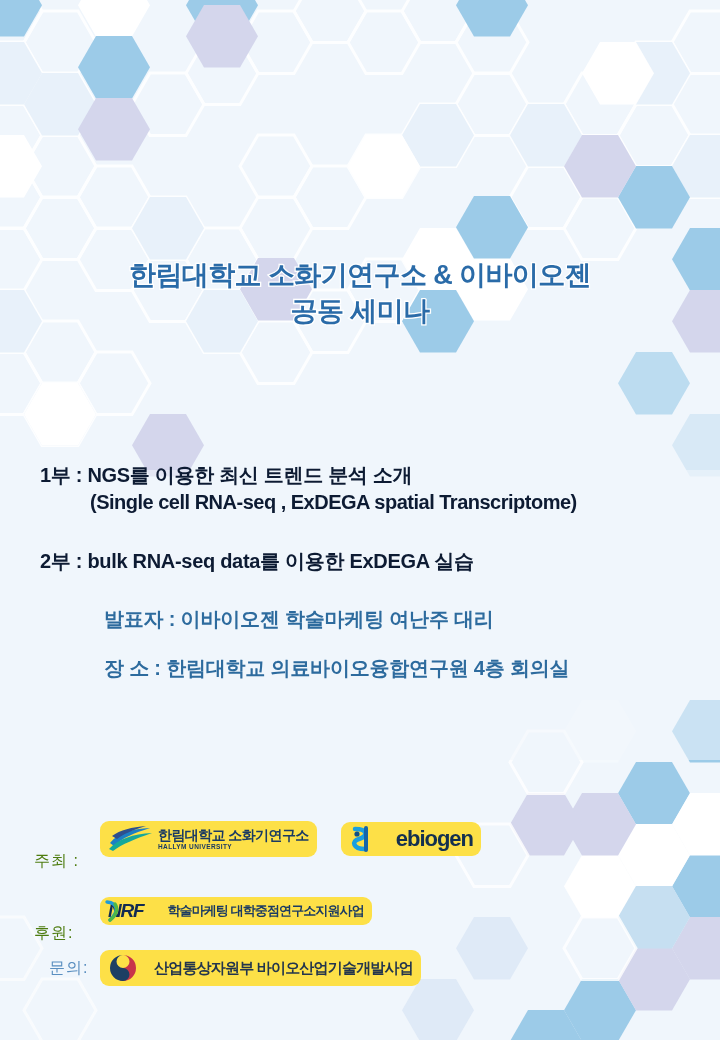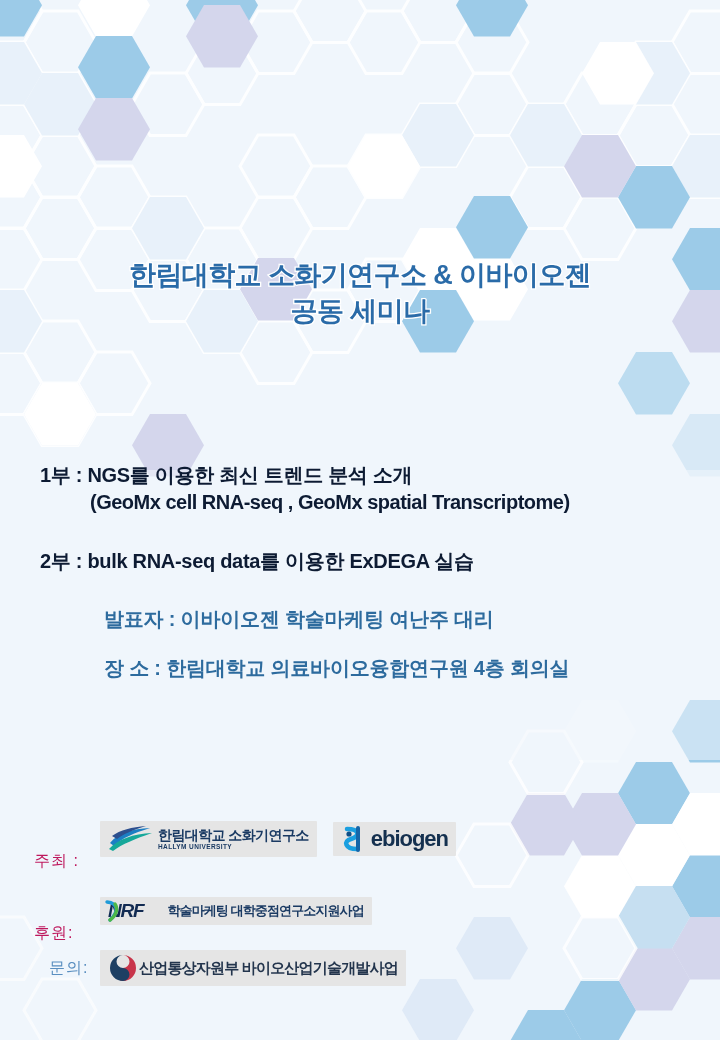--- a/index.html
+++ b/index.html
@@ -57,45 +57,45 @@
     letter-spacing:-0.2px;
     margin-bottom:22px;
     white-space:nowrap;
   }
   .dlabel { display:inline-block; }
 
   
   .sponsors { position:absolute; top:806px; left:34px; width:660px; }
   .sp-row { display:flex; align-items:center; margin-bottom:6px; }
   .sp-label {
-    font-size:16px; color:#be185d; font-weight:normal;
+    font-size:16px; color:#4d7c0f; font-weight:normal;
     letter-spacing:1px; width:66px; flex:none;margin-top:45px;
   }
   .logo-card {
-    background:#e5e5e5; display:flex; align-items:center;
-    padding:3px 8px; border-radius:1px;
+    background:#fde047; display:flex; align-items:center;
+    padding:3px 8px; border-radius:9px;
   }
 
   
   .hallym { gap:4px; }
   .hallym-txt { display:flex; flex-direction:column; line-height:1; }
   .hallym-kr { font-size:14px; font-weight:bold; color:#1a3a63; letter-spacing:-0.6px; }
   .hallym-en { font-size:6.5px; font-weight:bold; color:#1a3a63; letter-spacing:0.4px; margin-top:2px; }
 
   
-  .ebio { gap:4px; margin-left:16px; }
+  .ebio { gap:21px; margin-left:24px; }
   .ebio-txt { font-size:22px; font-weight:bold; color:#14304f; letter-spacing:-1px; }
 
   
   .nrf { gap:24px; }
   .nrf-mark { font-size:19px; font-weight:bold; color:#122b52; letter-spacing:-1.2px; font-style:italic; }
   .nrf-txt { font-size:13px; font-weight:bold; color:#1a3a63; letter-spacing:-0.9px; }
 
   
-  .motie { gap:1px;justify-content:space-between; }
+  .motie { gap:16px;justify-content:space-between; }
   .motie-txt { font-size:15px; font-weight:bold; color:#23354d; letter-spacing:-0.8px; }
   .sp-indent { margin-left:66px; }
 
   .contact {
     position:absolute; top:958px; left:34px;
     display:flex; align-items:baseline;margin-left:15px;
   }
   .contact-label { font-size:16px; color:#5a8fc0; letter-spacing:1px; margin-right:14px; }
   .contact-text { font-size:17px; color:#1d3557; letter-spacing:-0.2px; }
 </style>
@@ -256,21 +256,21 @@
 <div class="content">
 
   <div class="title-block">
     <div class="title-line">한림대학교 소화기연구소 &amp; 이바이오젠</div>
     <div class="title-line">공동 세미나</div>
   </div>
 
   <div class="program">
     <div class="prog-item">
       <div class="prog-line1">1부 : NGS를 이용한 최신 트렌드 분석 소개</div>
-      <div class="prog-line2">(GeoMx cell RNA-seq , GeoMx spatial Transcriptome)</div>
+      <div class="prog-line2">(Single cell RNA-seq , ExDEGA spatial Transcriptome)</div>
     </div>
     <div class="prog-gap"></div>
     <div class="prog-item">
       <div class="prog-line1">2부 : bulk RNA-seq data를 이용한 ExDEGA 실습</div>
     </div>
   </div>
 
   <div class="details">
     <div class="detail-row">
       <span class="dlabel">발표자 :</span>

